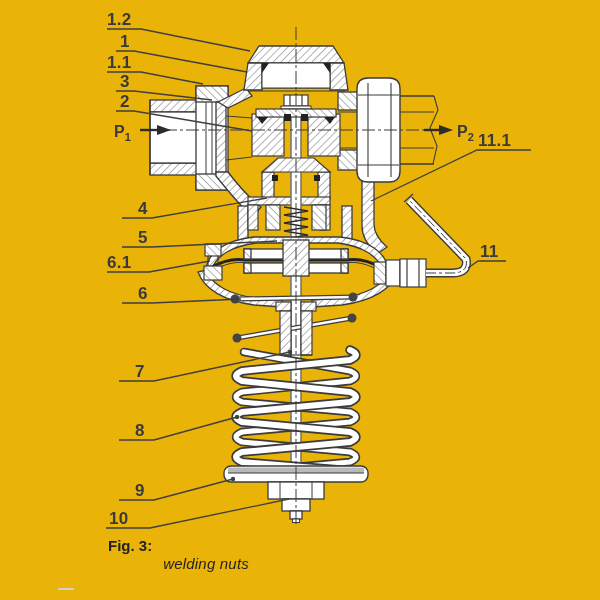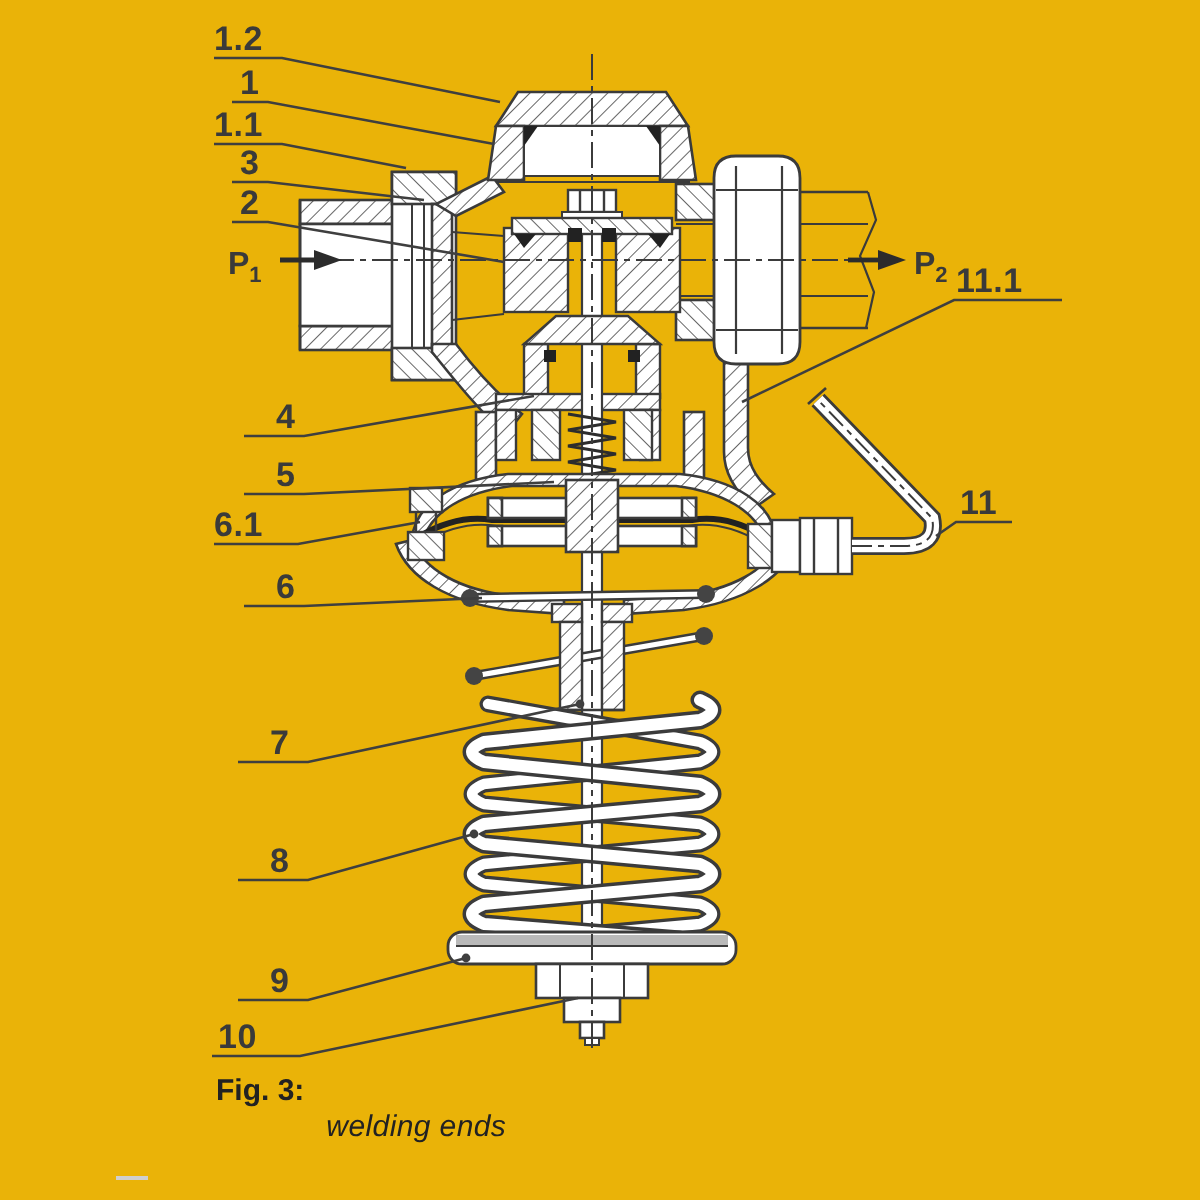--- a/index.html
+++ b/index.html
@@ -265,19 +265,19 @@
     <text class="part-label" x="480" y="257">11</text>
     <text class="pressure-label" x="114" y="137"><tspan>P</tspan><tspan dy="4" font-size="11">1</tspan></text>
     <text class="pressure-label" x="457" y="137"><tspan>P</tspan><tspan dy="4" font-size="11">2</tspan></text>
   </g>
 </svg>
 
 <div class="caption">
   <span class="fig">Fig. 3:</span>
   <span class="txt">
     <br>
-    <span>welding ends</span>
+    <span>welding nuts</span>
   </span>
 </div>
 
 <div class="artifact"></div>
 
 </div>
 
 </body></html>

